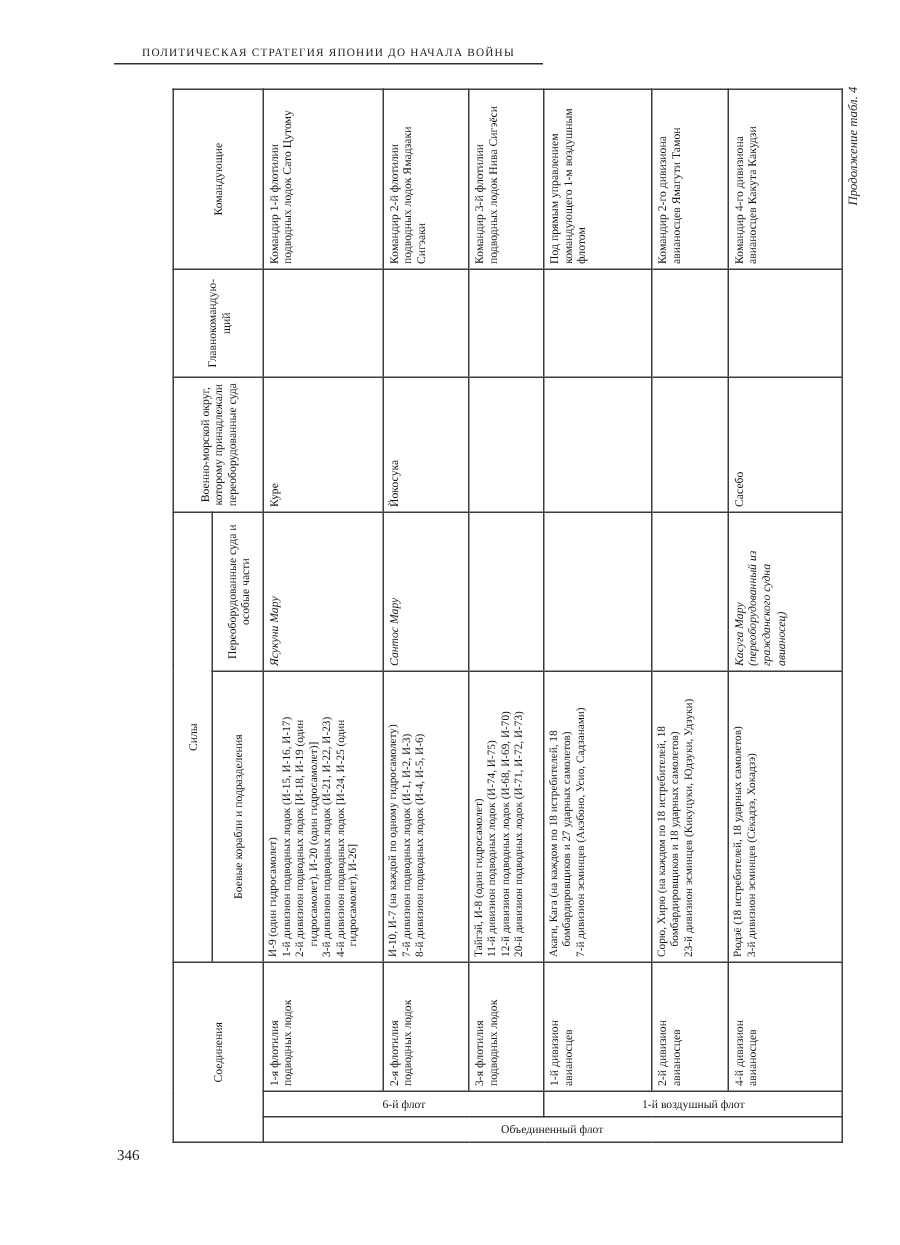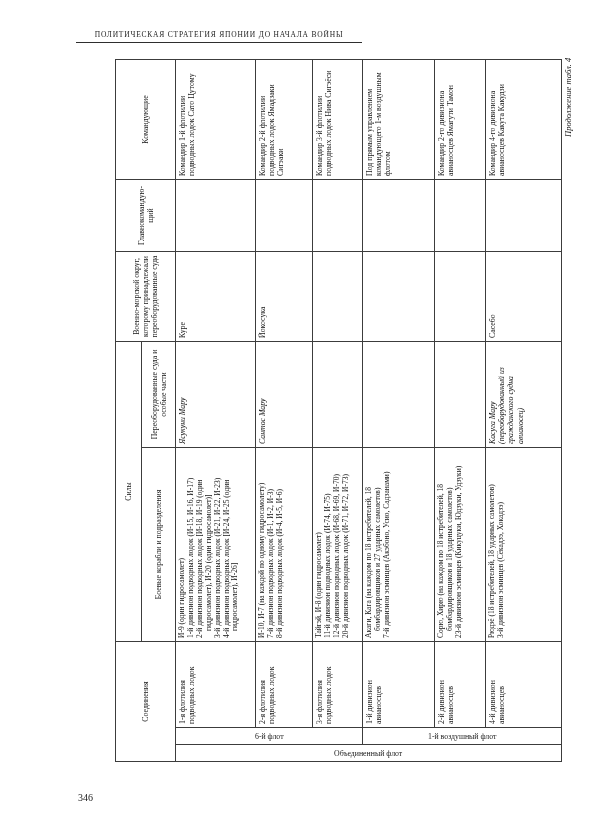--- a/index.html
+++ b/index.html
@@ -9,21 +9,21 @@
     font-family:"Liberation Serif","DejaVu Serif",serif;
   }
   
   .running-head{
     position:absolute;left:76px;top:30px;width:286px;
     text-align:center;font-size:7.5px;letter-spacing:0.8px;
     border-bottom:1px solid #2e2e2e;padding-bottom:3px;color:#232323;
     white-space:nowrap;overflow:hidden;
   }
   
-  .page-number{position:absolute;left:78px;top:792px;font-size:10px;}
+  .page-number{position:absolute;left:78px;top:765px;font-size:10px;}
   
   .caption{position:absolute;left:563px;top:58px;width:20px;height:120px;}
   .caption span{
     display:block;height:100%;writing-mode:vertical-rl;transform:rotate(180deg);
     font-style:italic;font-size:8.5px;text-align:end;white-space:nowrap;color:#222;
   }
   
   .rotator{
     position:absolute;left:115px;top:60px;width:702px;height:446px;
     transform-origin:0 0;transform:rotate(-90deg) translateX(-702px);

